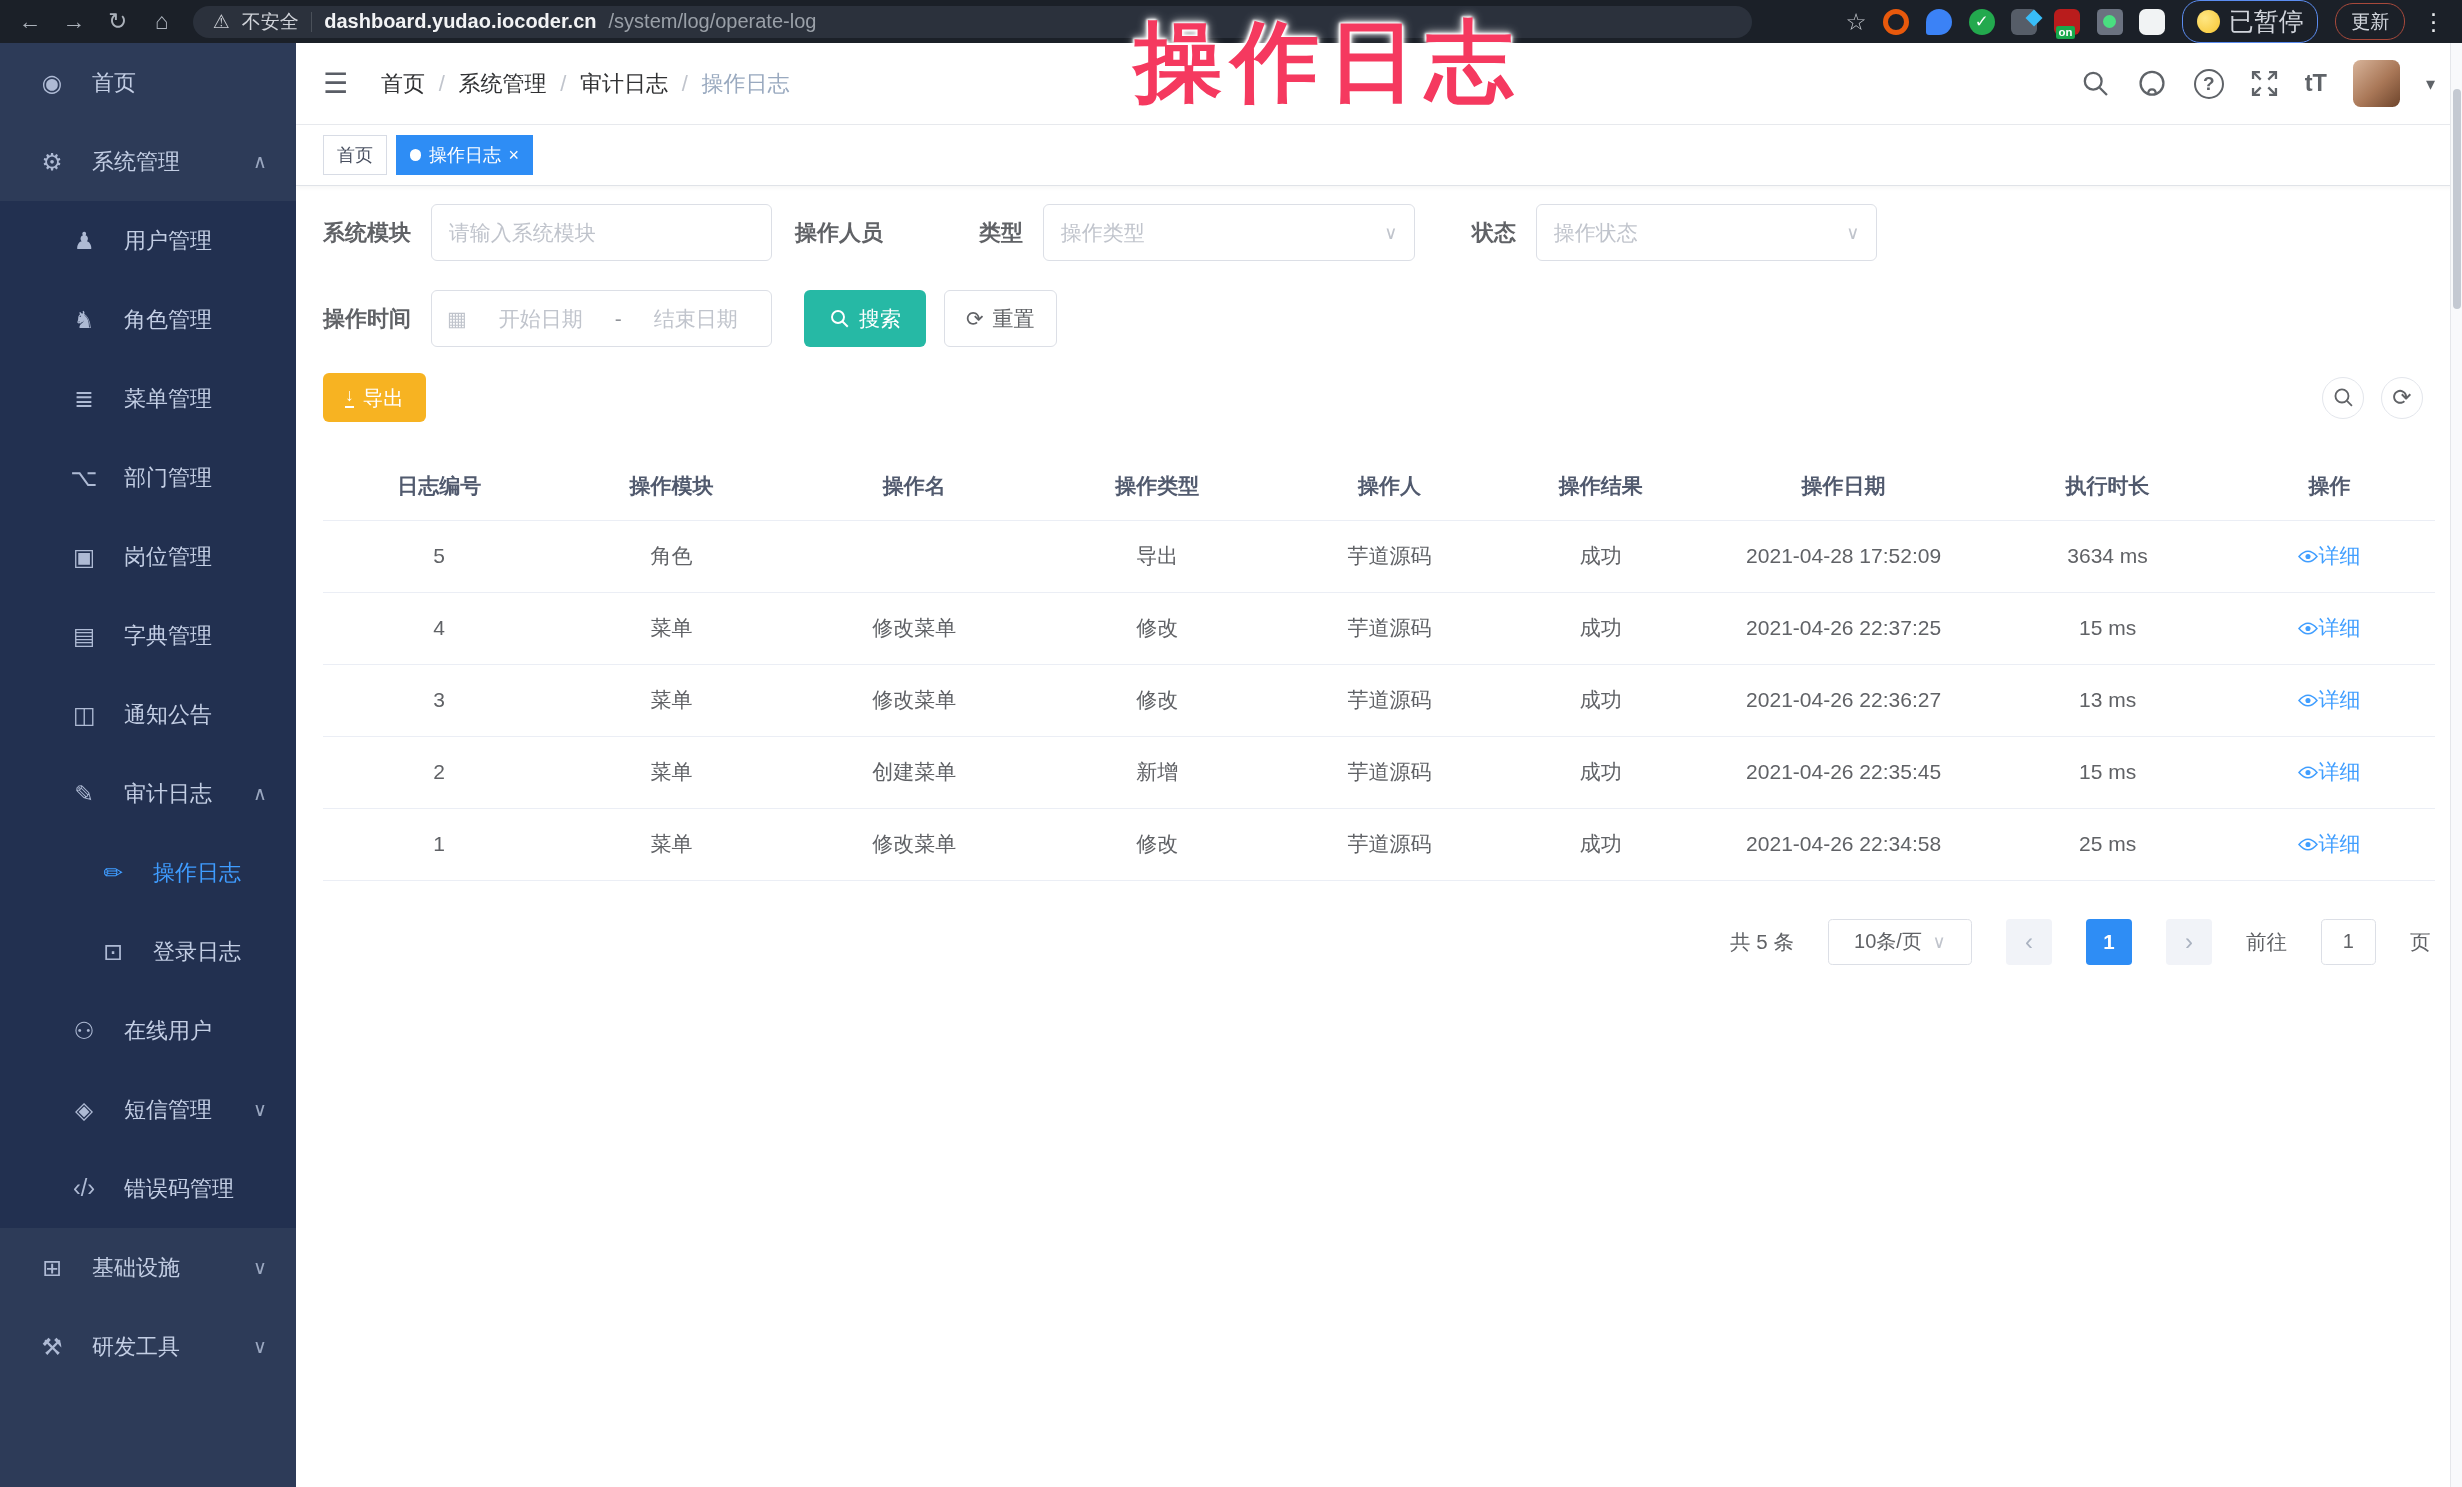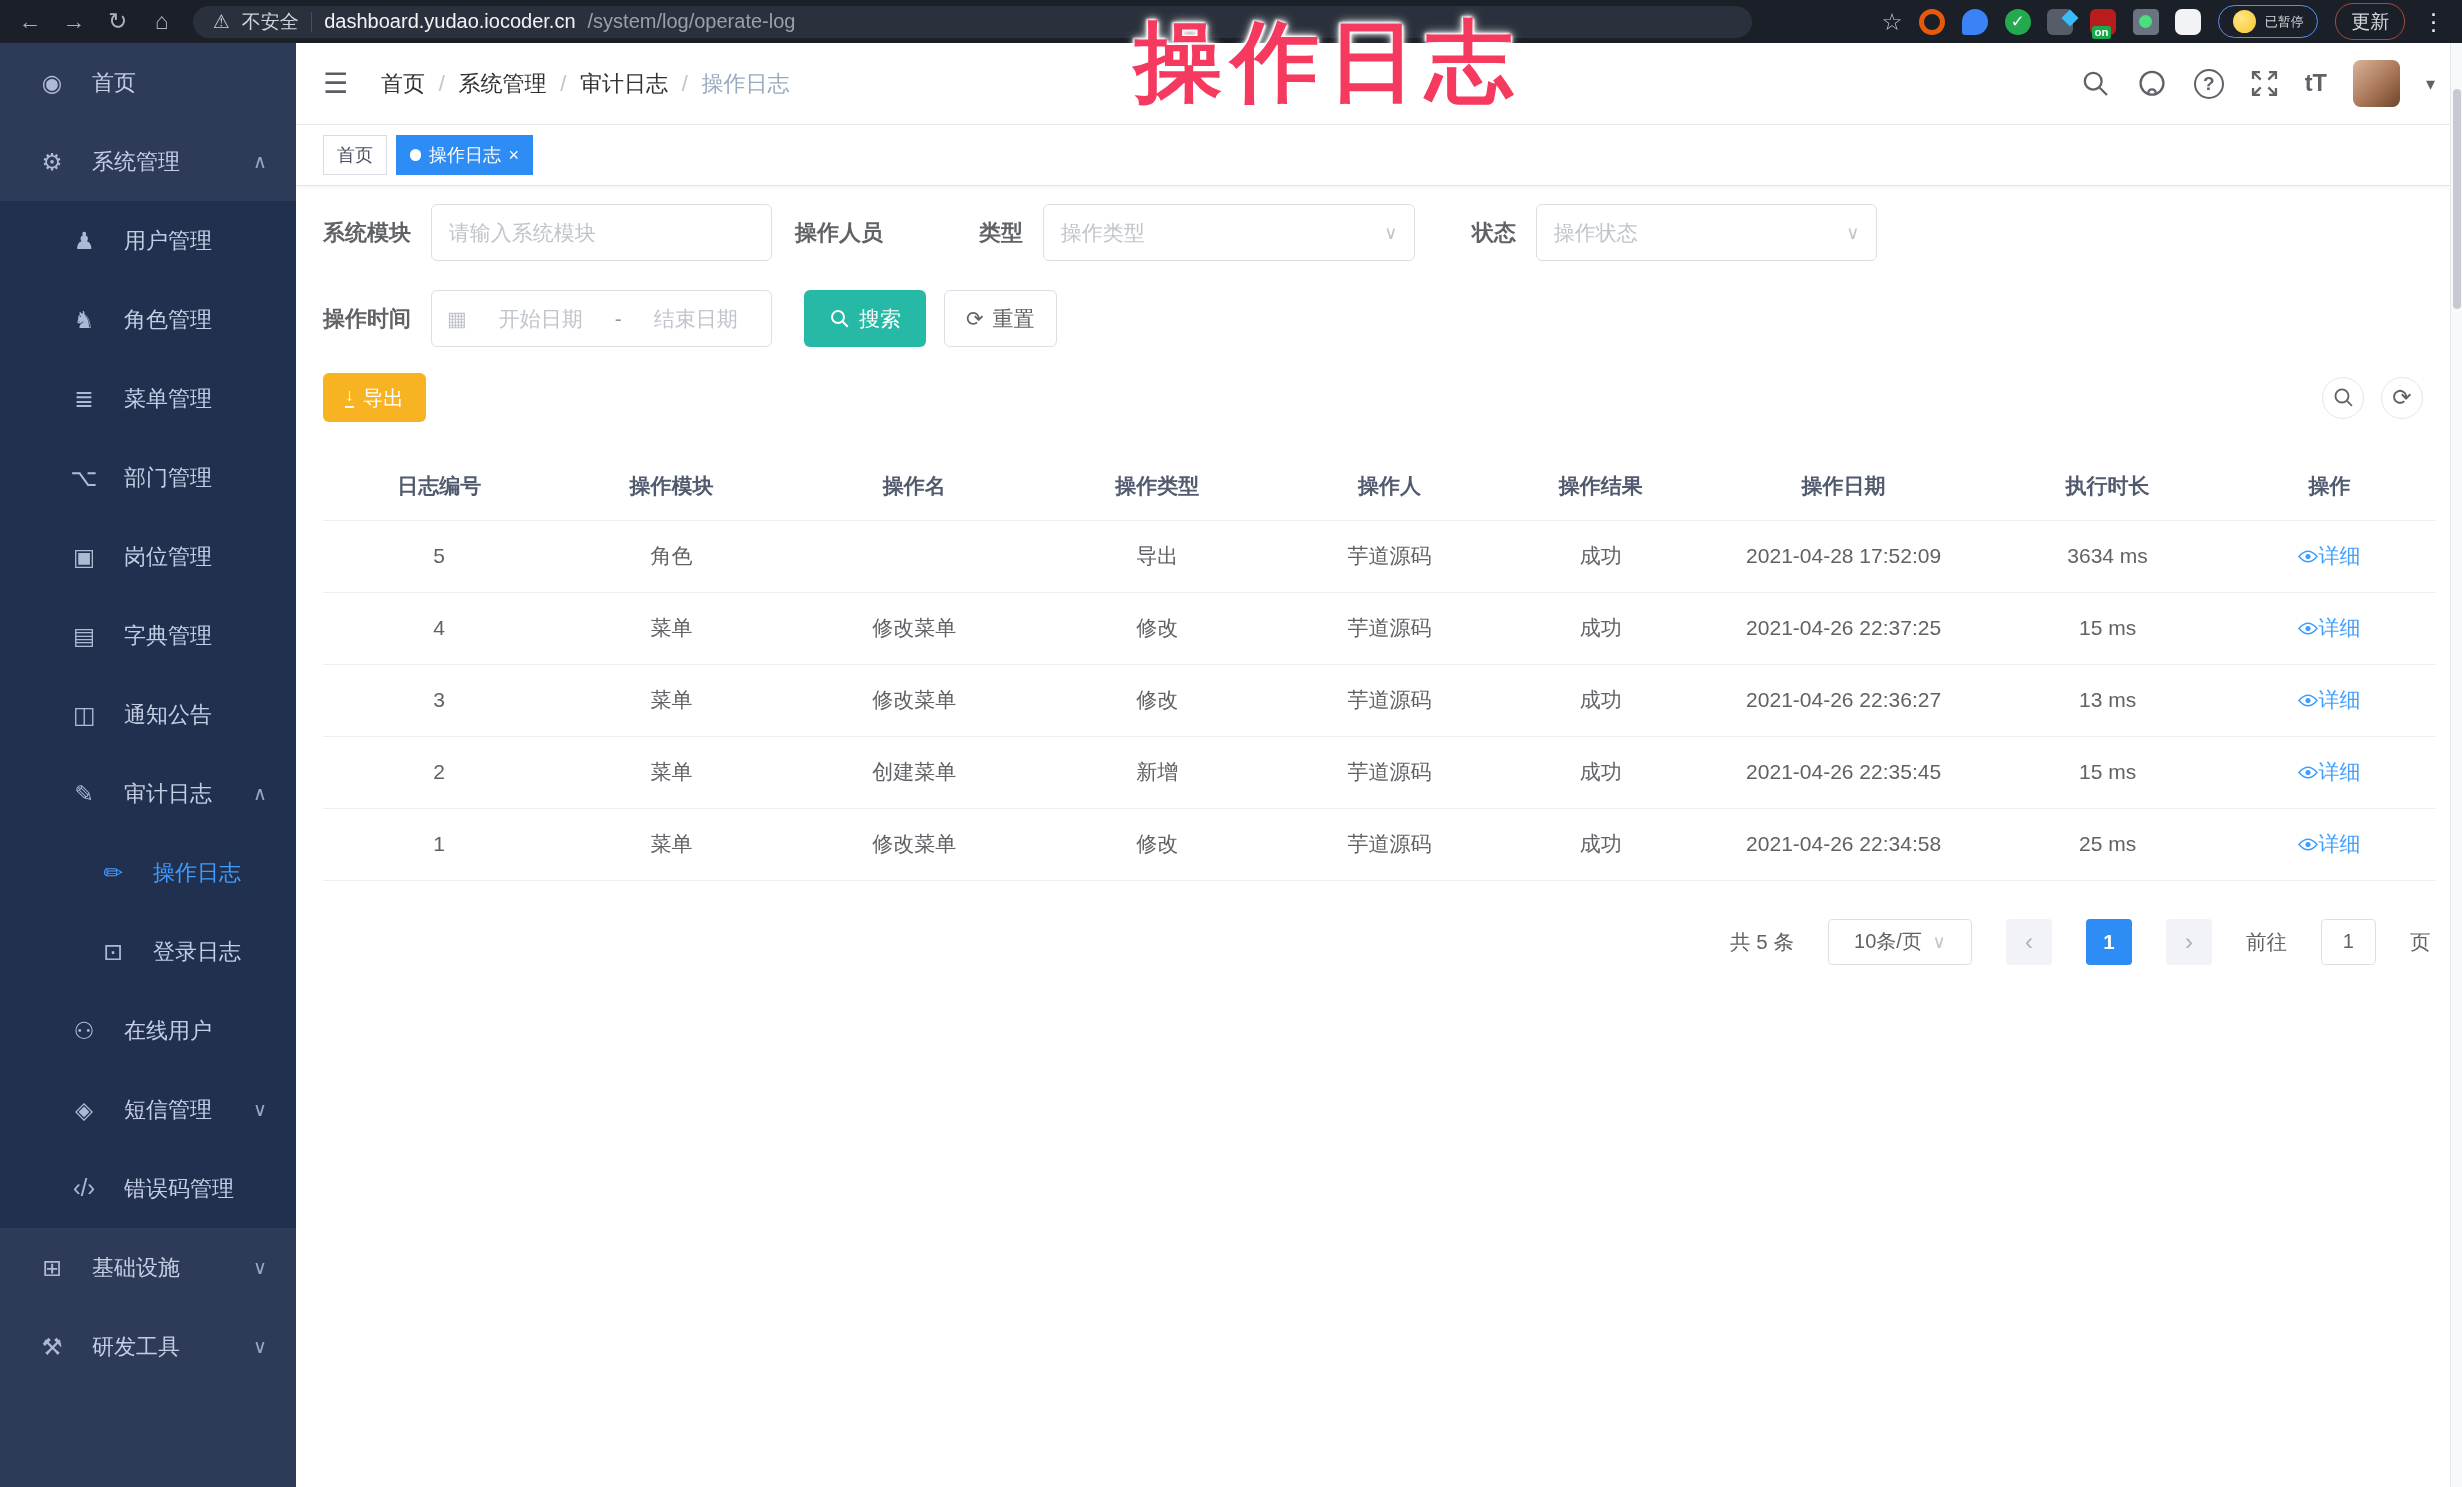--- a/index.html
+++ b/index.html
@@ -11,41 +11,41 @@
 
   
   .browser-bar { height: 43px; background: #1b2028; display: flex; align-items: center;
     padding: 0 16.7px; gap: 18px; }
   .nav-ic { color: #abb1ba; font-size: 23px; width: 26px; text-align: center; flex-shrink:0; }
   .url-pill { height: 32px; width: 1559px; background: #2b313c; border-radius: 16px;
     display: flex; align-items: center; padding: 0 20px; gap: 12px; flex-shrink: 0; }
   .warn-ic { color: #c9ccd2; font-size: 19px; }
   .sec-label { color: #cfd2d8; font-size: 19px; }
   .url-divider { width: 1.5px; height: 20px; background: #4a5059; }
-  .url-domain { color: #f2f3f5; font-weight: normal; font-size: 20px; }
+  .url-domain { color: #f2f3f5; font-weight: bold; font-size: 20px; }
   .url-path { color: #9aa0a8; font-size: 20px; }
   .browser-right { margin-left: auto; display: flex; align-items: center; gap: 16.7px; }
   .star-ic { color: #c7cbd1; font-size: 23.5px; }
   .ext { width: 26px; height: 26px; border-radius: 6px; position: relative; flex-shrink:0; }
   .ext-ring { border-radius: 50%; border: 5.3px solid #e8590c; background: transparent; }
   .ext-pin { border-radius: 50% 50% 50% 3px; background: #3b82f6; }
   .ext-green { border-radius: 50%; background: #23a94e; color:#fff; font-size:16.7px; font-weight:bold;
     display:flex; align-items:center; justify-content:center; }
   .ext-diamond { background: #565d68; }
   .ext-diamond::after { content:""; position:absolute; right:-3px; top:3px; width:12px; height:12px;
     background:#38bdf8; transform: rotate(45deg); }
   .ext-stack { background: #b91c1c; }
   .ext-badge { position: absolute; left: 1.5px; bottom: -4.6px; background: #17a94c; color: #fff;
     font-size: 11.4px; padding: 0.8px 3px; border-radius: 2.3px; font-weight: bold; }
   .ext-greendot { background: #6b7280; border-radius: 4.6px; }
   .ext-greendot::after { content:""; position:absolute; left:6px; top:6px; width:13.7px; height:13.7px;
     border-radius:50%; background:#4ade80; }
   .ext-puzzle { background: #f1f3f4; border-radius: 6.8px; }
   .paused-pill { display: flex; align-items: center; gap: 9px; border: 1.5px solid #5b8cf0;
-    border-radius: 18px; padding: 3.8px 13.7px; color: #d2d6dd; font-size: 13px; }
+    border-radius: 18px; padding: 3.8px 13.7px; color: #d2d6dd; font-size: 25px; }
   .emoji-face { width: 23px; height: 23px; border-radius: 50%;
     background: radial-gradient(circle at 35% 35%, #ffe784, #f7c531); }
   .update-btn { border: 1.5px solid #a8493b; border-radius: 18px; padding: 4.6px 15px;
     color: #d2d6dd; font-size: 19px; }
   .kebab-ic { color: #e8eaed; font-size: 23.5px; }
 
   
   .app { display: flex; height: 1444px; position: relative; }
 
   

